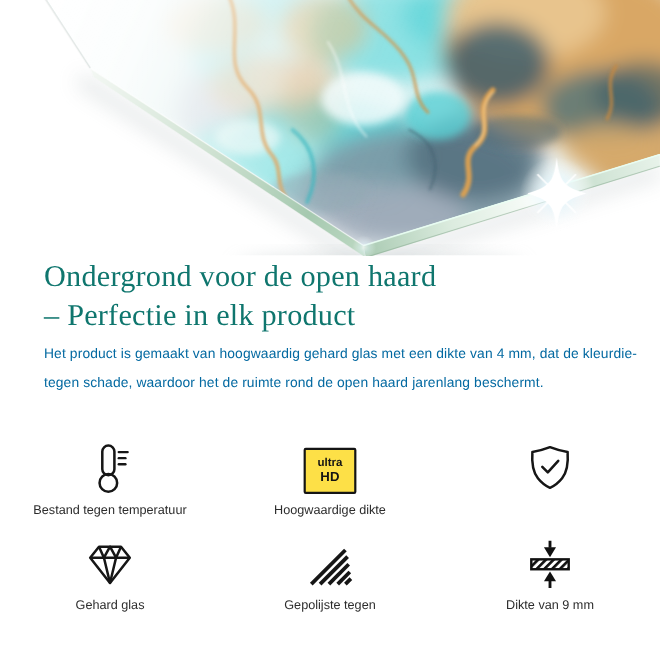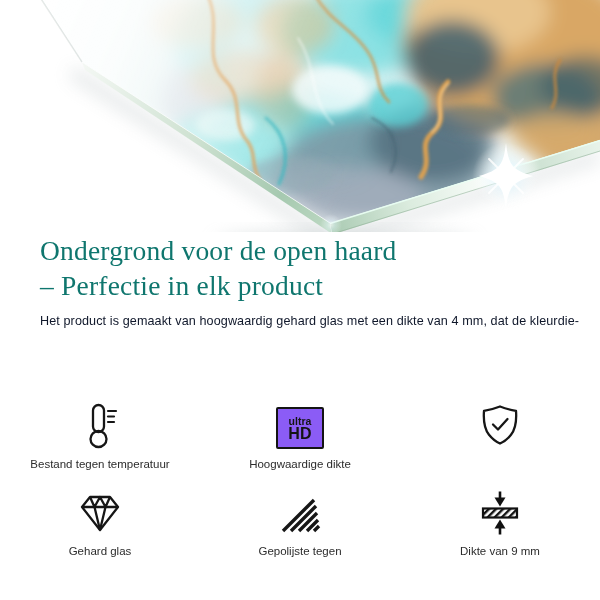--- a/index.html
+++ b/index.html
@@ -11,41 +11,41 @@
   .hero{position:absolute;top:0;left:0;width:600px;height:232px;}
   h1.page-title{
     position:absolute;left:40px;top:233px;margin:0;
     font-family:"Liberation Serif","DejaVu Serif",serif;
     font-weight:400;font-size:27.5px;line-height:35px;color:#0f766e;
     letter-spacing:0.2px;
   }
   h1.page-title span{display:block;white-space:nowrap;}
   .intro{
     position:absolute;left:40px;top:308px;
-    font-size:12.6px;line-height:27px;color:#0f172a;letter-spacing:0.1px;
+    font-size:12.6px;line-height:27px;color:#0369a1;letter-spacing:0.1px;
   }
   .intro span{display:block;white-space:nowrap;}
   .features{
     position:absolute;left:0;top:401px;width:600px;
     display:flex;flex-wrap:wrap;
   }
   .feature{
     width:200px;display:flex;flex-direction:column;align-items:center;
     margin-bottom:17px;
   }
   .ficon{height:48px;display:flex;align-items:flex-end;justify-content:center;}
   .flabel{margin-top:9px;font-size:11.5px;line-height:13px;color:#2c2c2c;}
   .icon-stroke{stroke:#161616;fill:none;stroke-width:2.3;}
   .uhd{
     width:44px;height:38px;border:2.6px solid #141414;border-radius:2px;
     display:flex;flex-direction:column;align-items:center;justify-content:center;
-    color:#141414;background:#8b5cf6;
+    color:#141414;background:#fde047;
   }
   .uhd .u{font-size:10.5px;font-weight:700;line-height:10px;}
-  .uhd .h{font-size:16px;font-weight:800;line-height:15px;letter-spacing:0.3px;}
+  .uhd .h{font-size:12px;font-weight:800;line-height:15px;letter-spacing:0.3px;}
 </style>
 </head>
 <body>
 
 <div class="hero">
 <svg width="600" height="232" viewBox="0 0 600 232">
   <defs>
     <clipPath id="panel">
       <path d="M82,62 L330,223 L600,140 L600,-40 L17,-40 Z"></path>
     </clipPath>
@@ -153,20 +153,21 @@
 </svg>
 </div>
 
 <h1 class="page-title">
   <span>Ondergrond voor de open haard</span>
   <span>– Perfectie in elk product</span>
 </h1>
 
 <div class="intro">
   <span>Het product is gemaakt van hoogwaardig gehard glas met een dikte van 4 mm, dat de kleurdie-</span>
+  <span>tegen schade, waardoor het de ruimte rond de open haard jarenlang beschermt.</span>
 </div>
 
 <div class="features">
 
   <div class="feature">
     <div class="ficon">
       <svg width="44" height="46" viewBox="0 0 44 46">
         <circle class="icon-stroke" cx="20.5" cy="36" r="8" fill="#fff"></circle>
         <rect class="icon-stroke" x="15" y="2" width="11" height="27" rx="5.5" fill="#fff"></rect>
         <g stroke="#161616" stroke-width="2.2" stroke-linecap="round">

